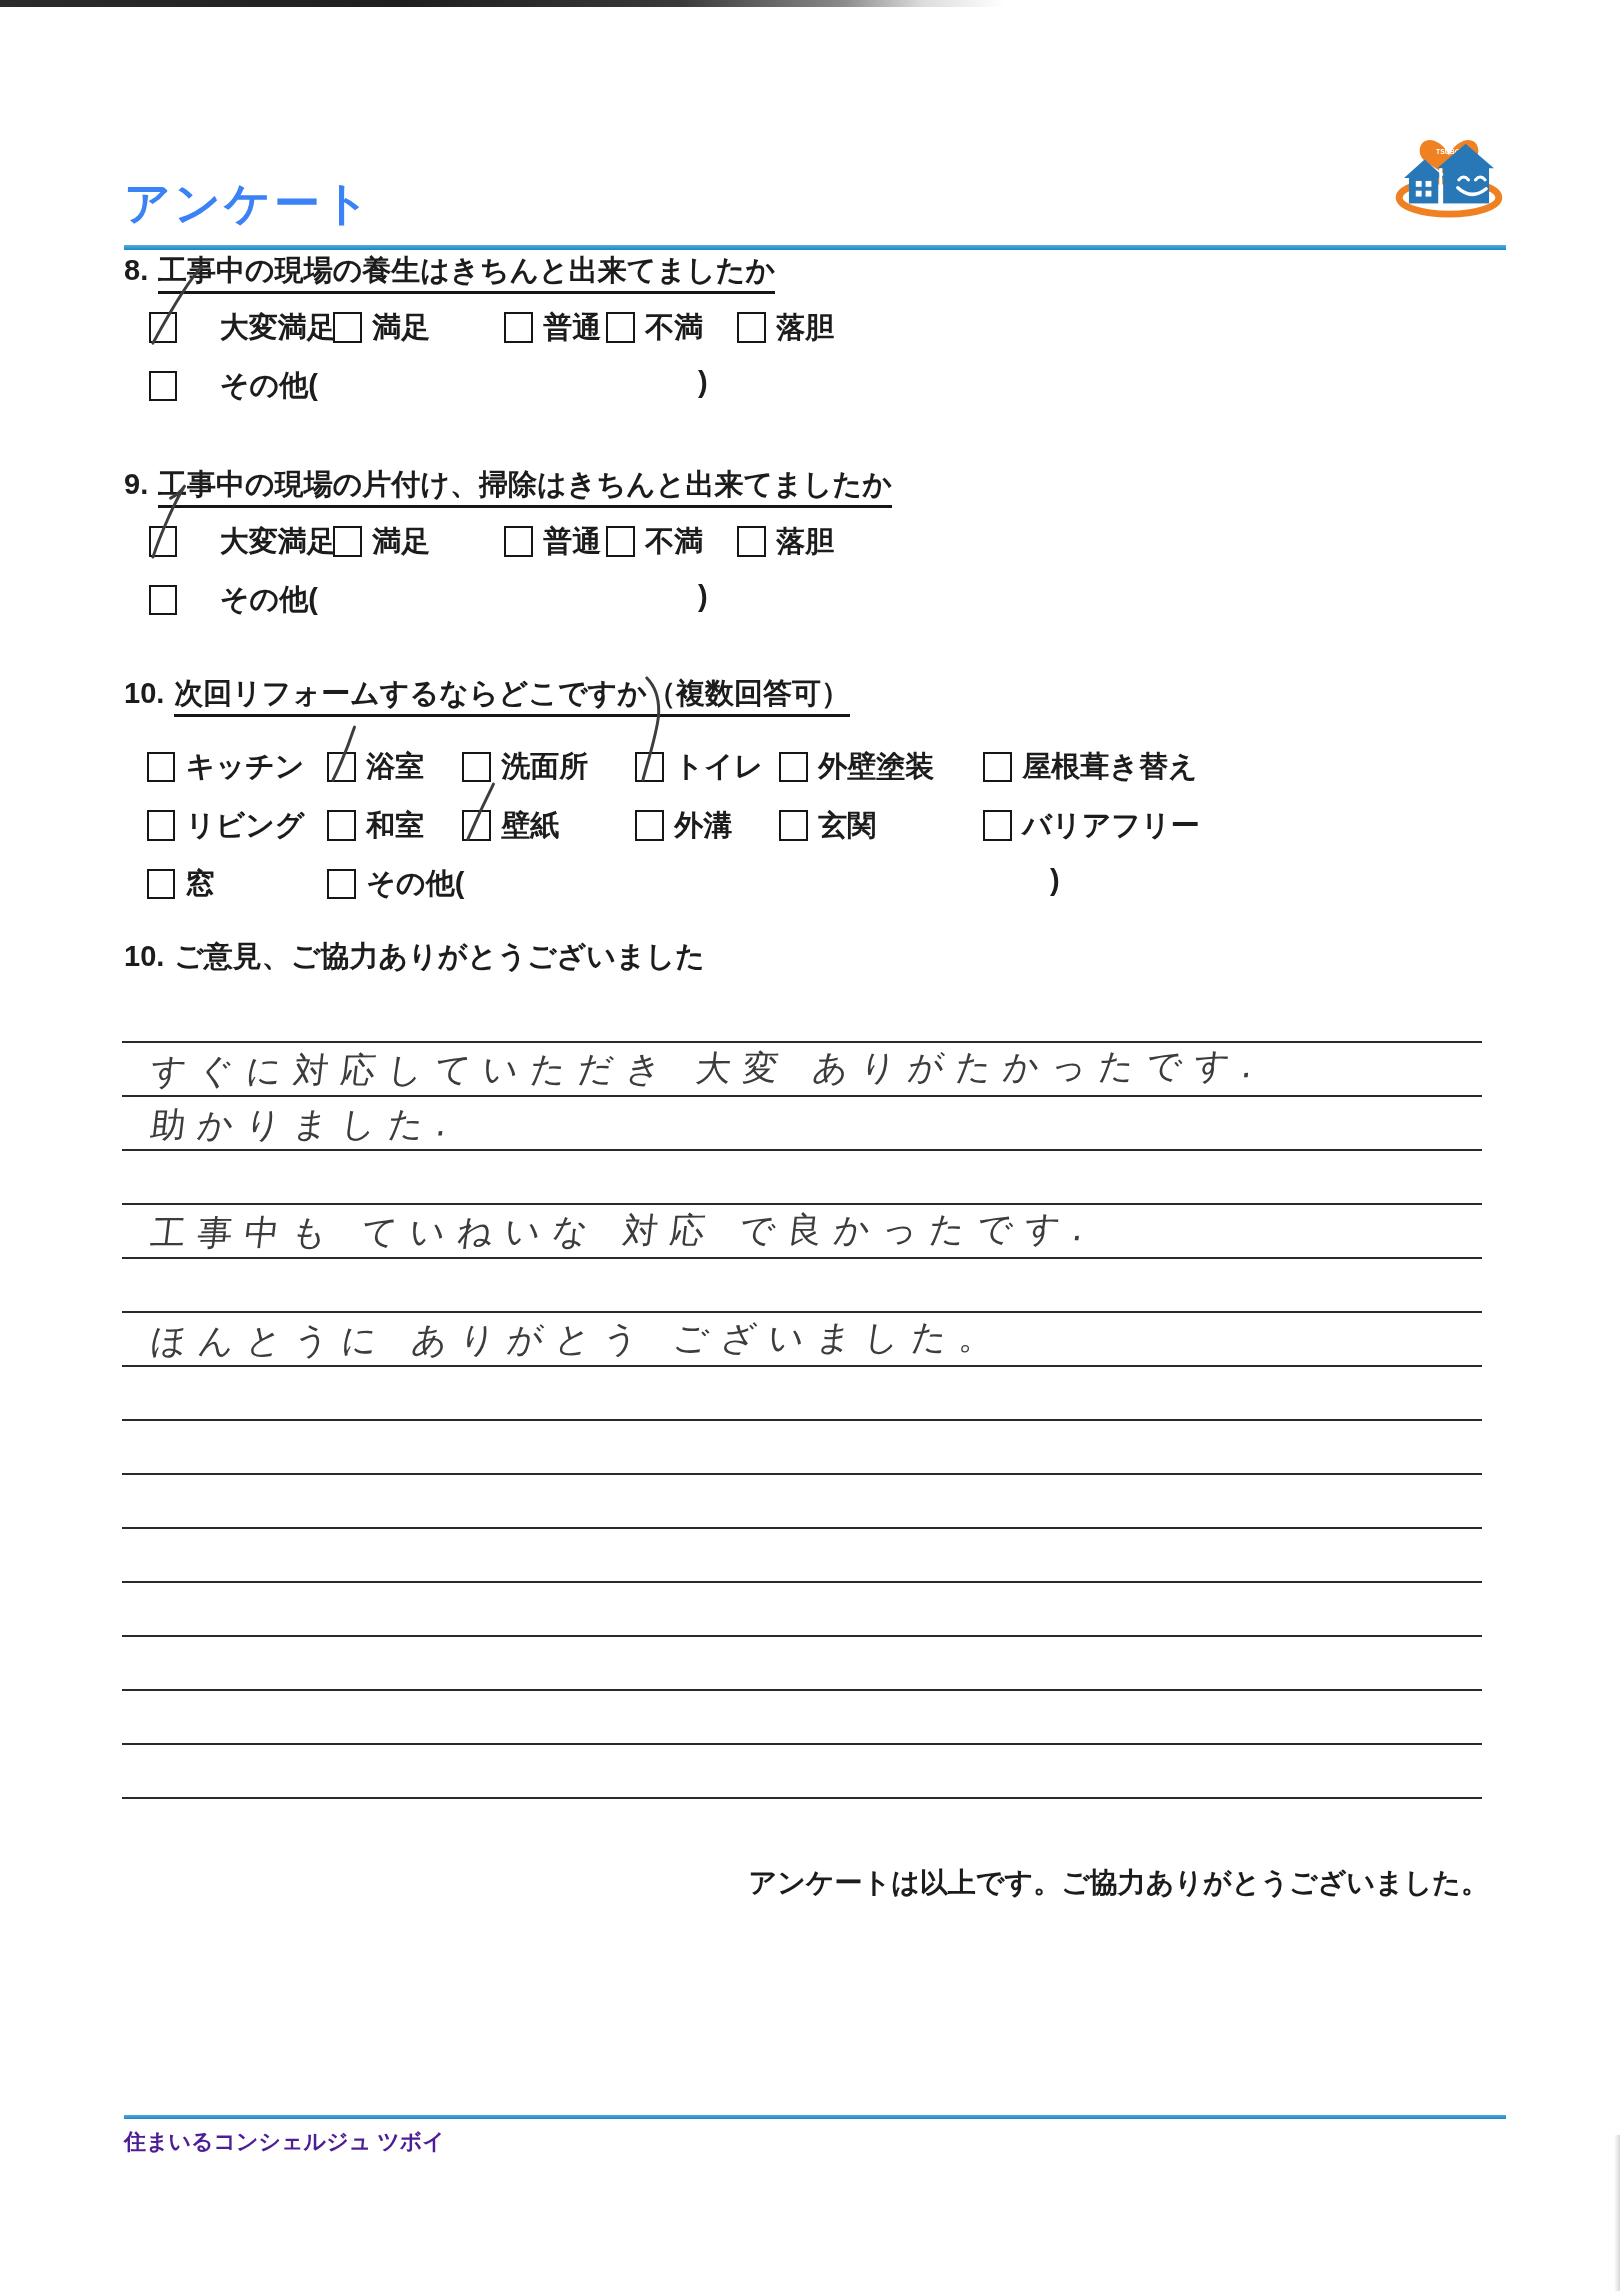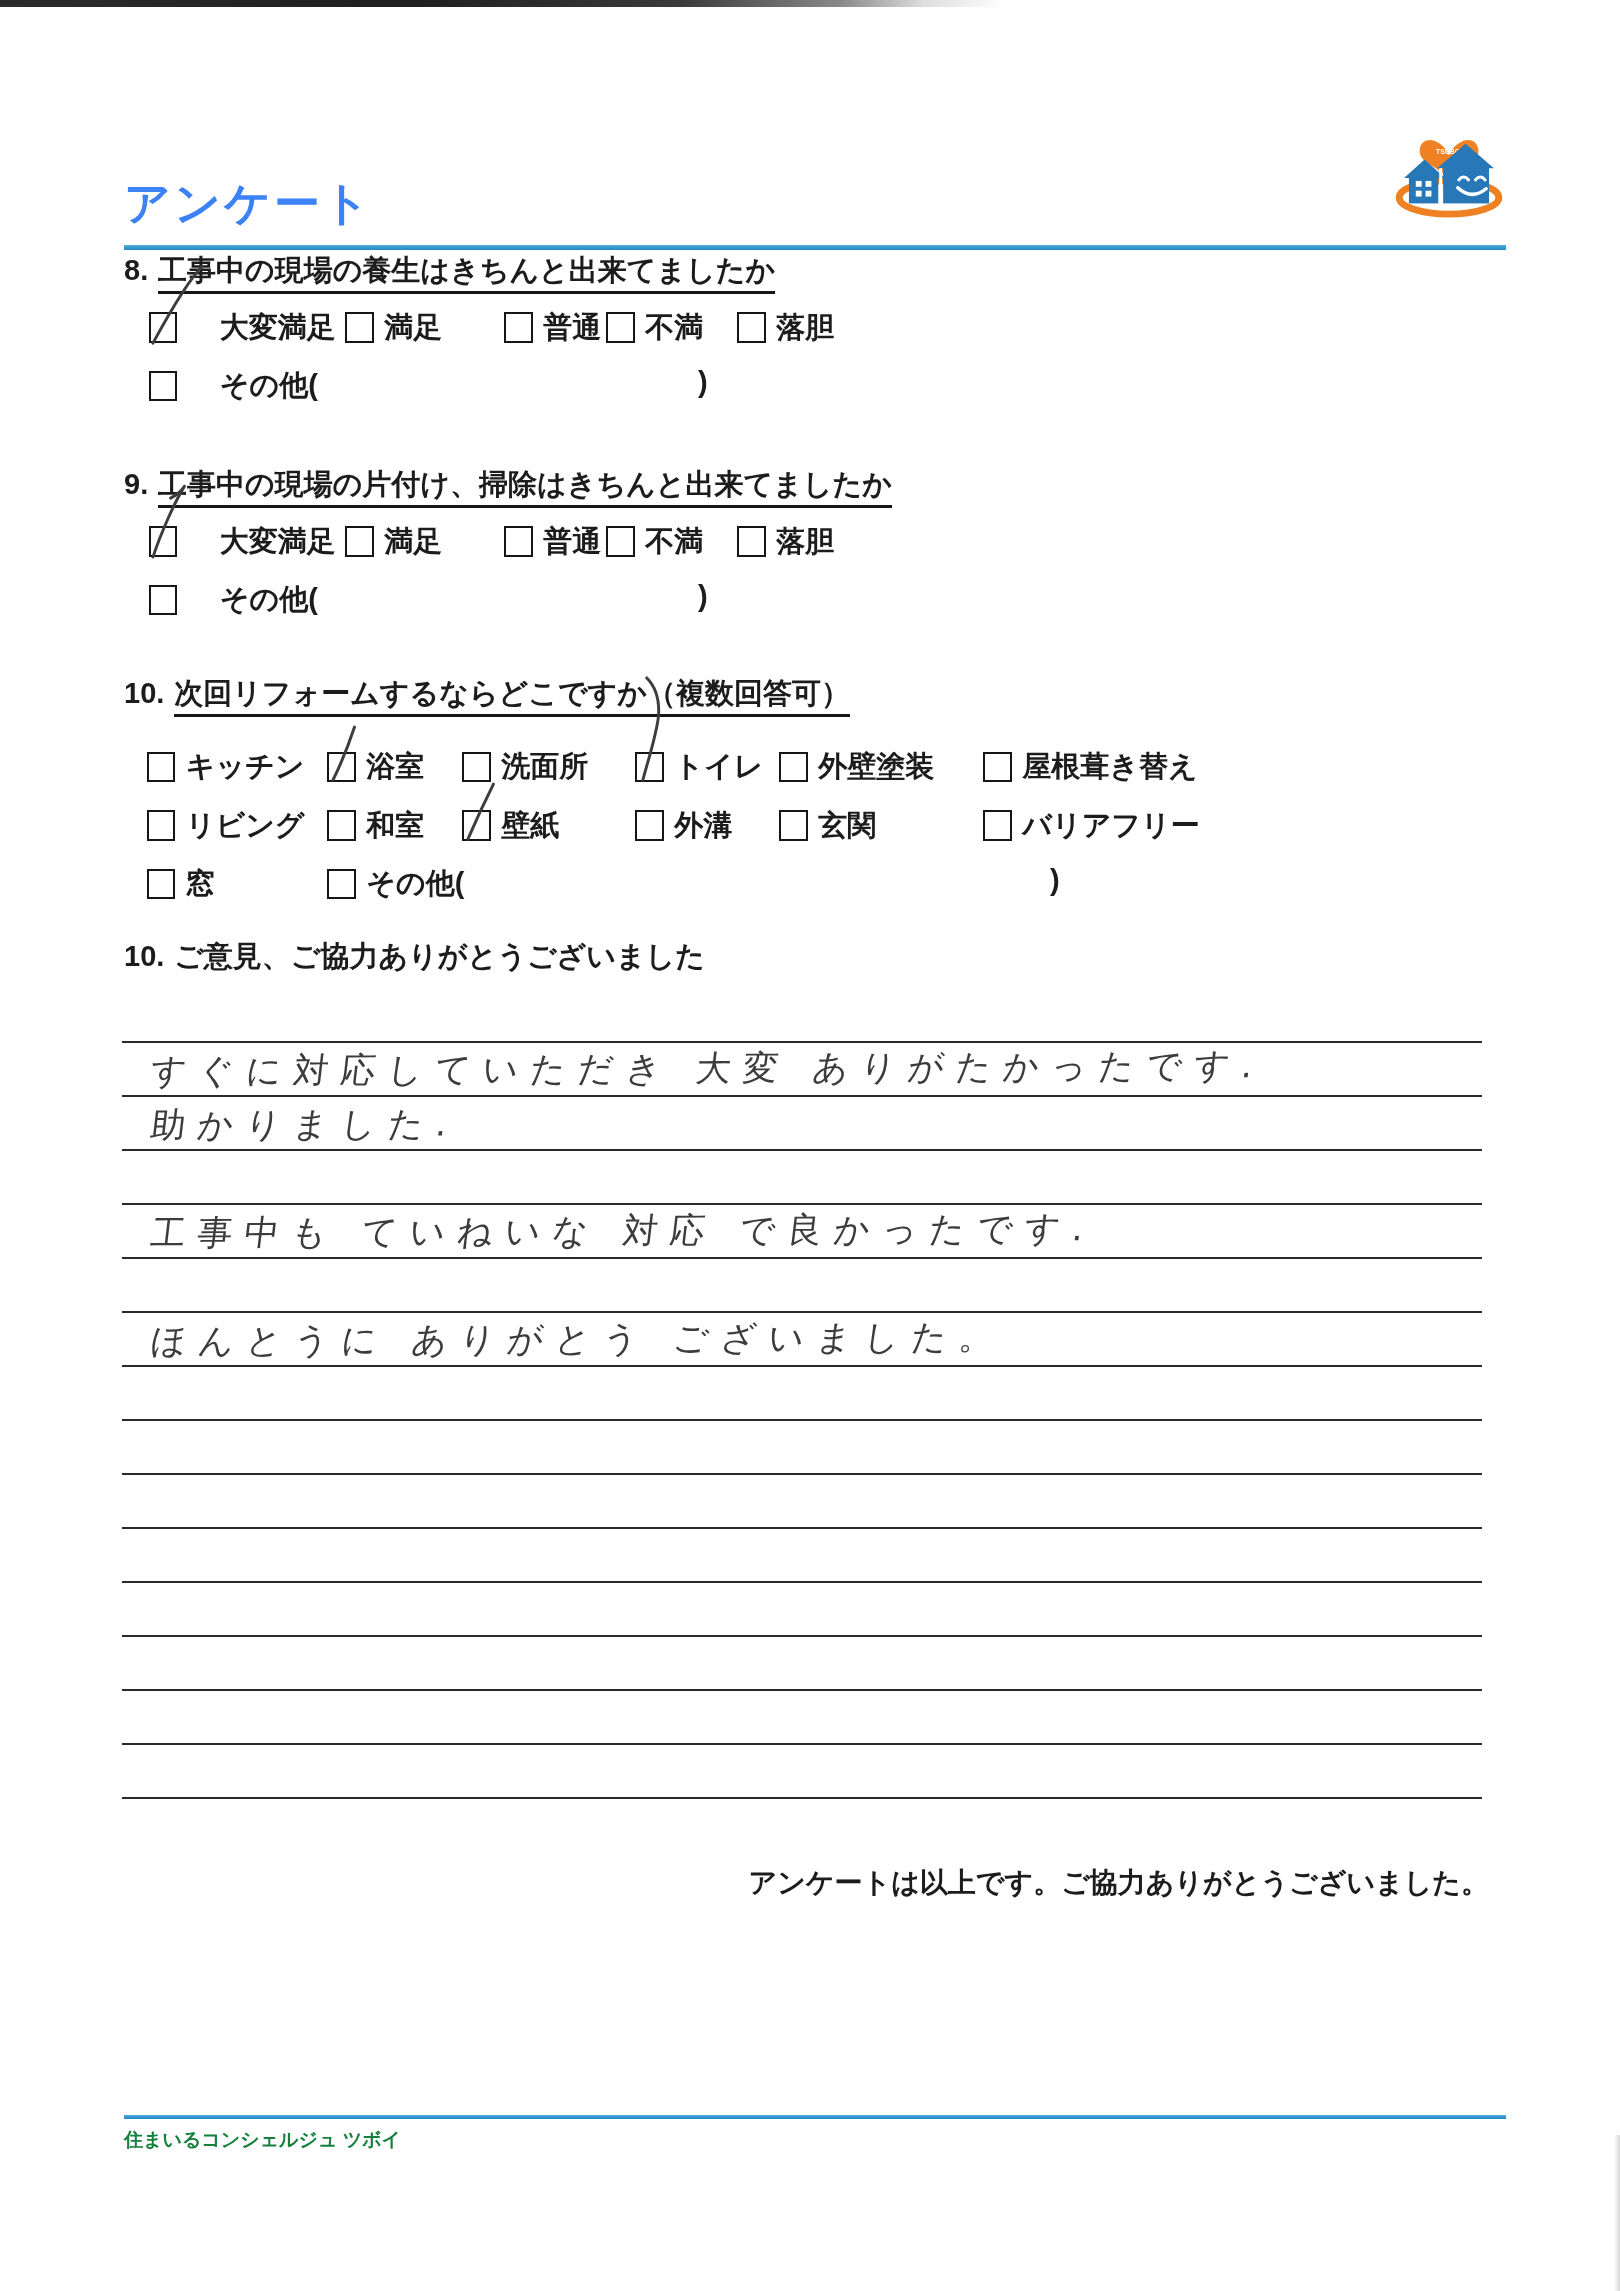--- a/index.html
+++ b/index.html
@@ -34,36 +34,36 @@
 
   
   .box svg{position:absolute;left:-5.9px;bottom:-7.8px;width:65px;height:114px;overflow:visible;display:none;pointer-events:none;}
   .box.is-checked svg{display:block;}
   .box svg path{display:none;stroke:#3d3d3d;stroke-width:3;fill:none;stroke-linecap:round;}
   .box.is-checked.v-a .p-a{display:block;}
   .box.is-checked.v-b .p-b{display:block;}
   .box.is-checked.v-c .p-c{display:block;}
 
   
-  .c0{left:24.5px;gap:32px;} .c1{left:221px;} .c2{left:351px;margin-left:29px;} .c3{left:482px;} .c4{left:613px;}
+  .c0{left:24.5px;gap:32px;} .c1{left:209px;} .c2{left:351px;margin-left:29px;} .c3{left:482px;} .c4{left:613px;}
   .k0{left:22.5px;} .k1{left:203px;} .k2{left:338px;} .k3{left:511px;} .k4{left:655px;} .k5{left:859px;}
 
   
   .comment-area{position:absolute;left:122px;right:138px;top:1041px;border-top:2.9px solid #2a2a2a;}
   .cline{position:relative;height:54px;border-bottom:2.9px solid #2a2a2a;box-sizing:border-box;}
   .cline .hw{position:absolute;left:25.5px;bottom:0px;}
   .hw{font-size:35px;color:#3c3c3c;letter-spacing:11.8px;white-space:nowrap;
       transform:skewX(-7deg) rotate(-0.3deg);transform-origin:left bottom;
       font-family:"DejaVu Sans","Liberation Sans",sans-serif;}
 
   .closing{position:absolute;right:131px;top:1864px;font-size:28px;font-weight:bold;white-space:nowrap;}
 
   .footer{position:absolute;left:124px;right:114px;top:2115px;}
   .footer-rule{height:3.9px;background:linear-gradient(to bottom,#4fabdc,#1f87c4);}
-  .footer-text{margin-top:7.8px;font-size:19px;font-weight:bold;color:#15803d;}
+  .footer-text{margin-top:7.8px;font-size:22px;font-weight:bold;color:#4c1d95;}
 </style>
 </head>
 <body>
 
 <div class="sheet">
   <div class="scanline"></div>
 
   <div class="logo">
     <svg viewBox="0 0 112 88" width="110" height="86">
       <ellipse cx="56" cy="64" rx="51" ry="17" fill="none" stroke="#ef8122" stroke-width="7"></ellipse>

